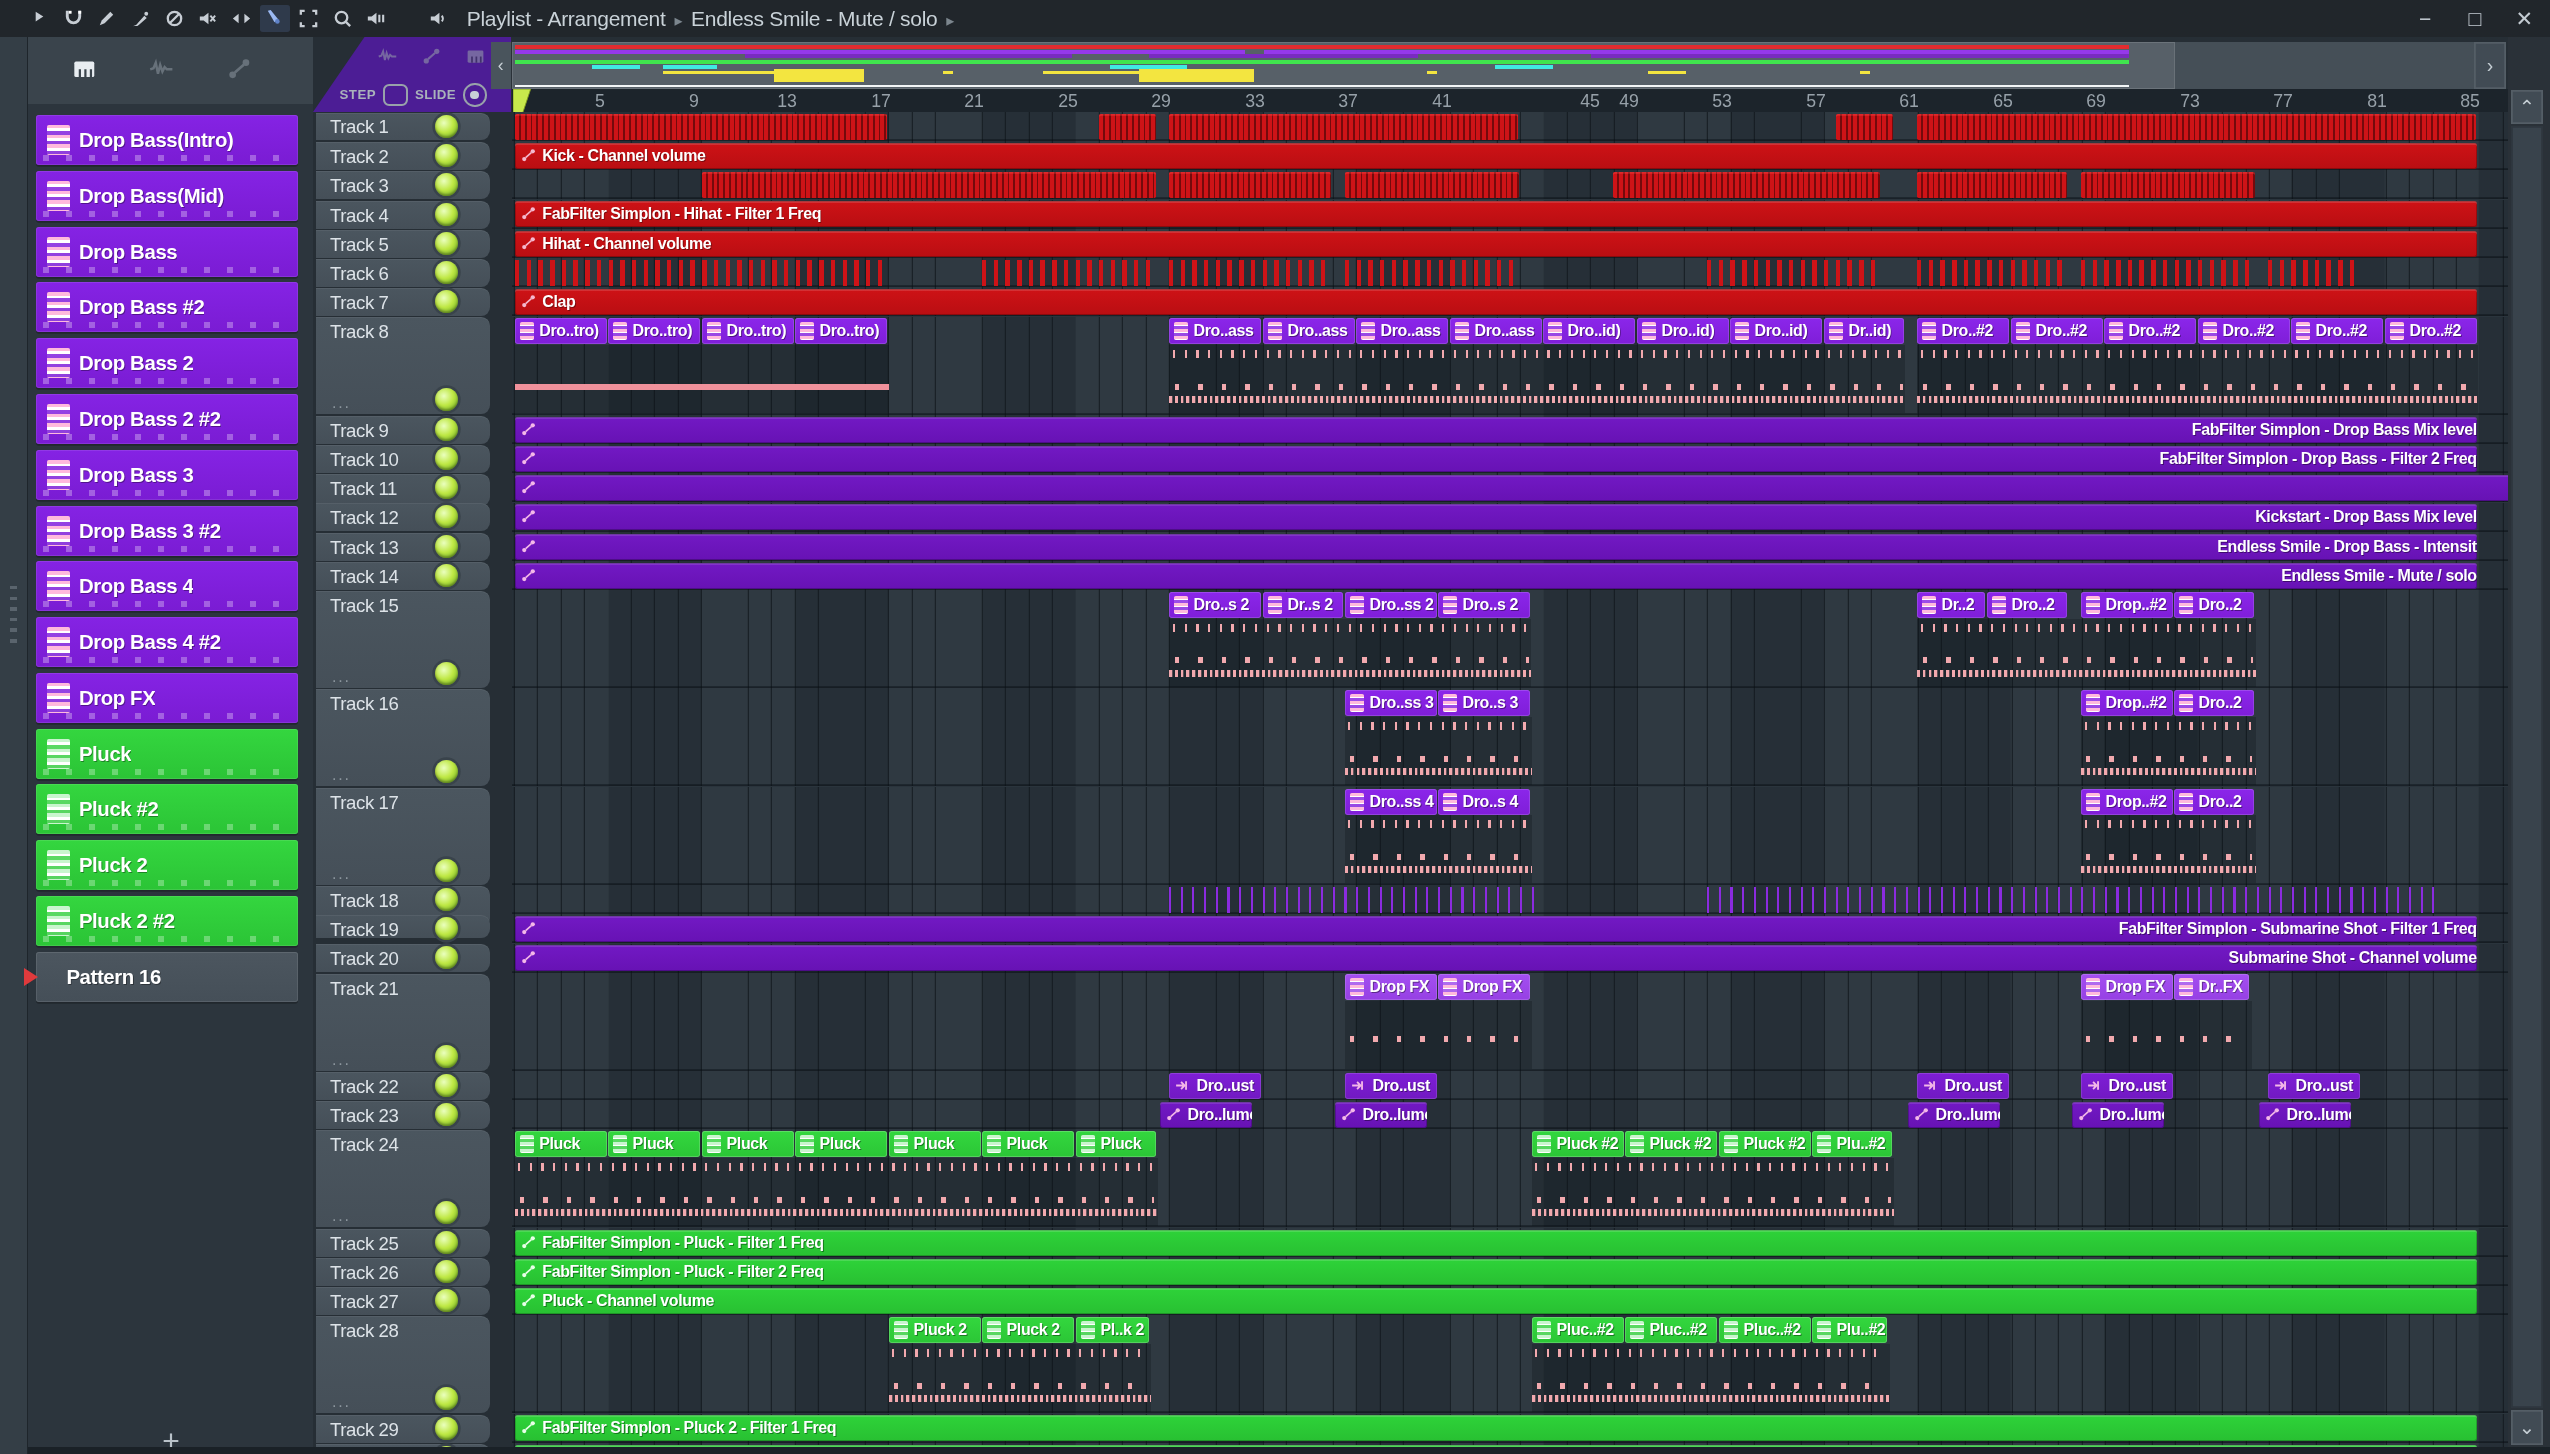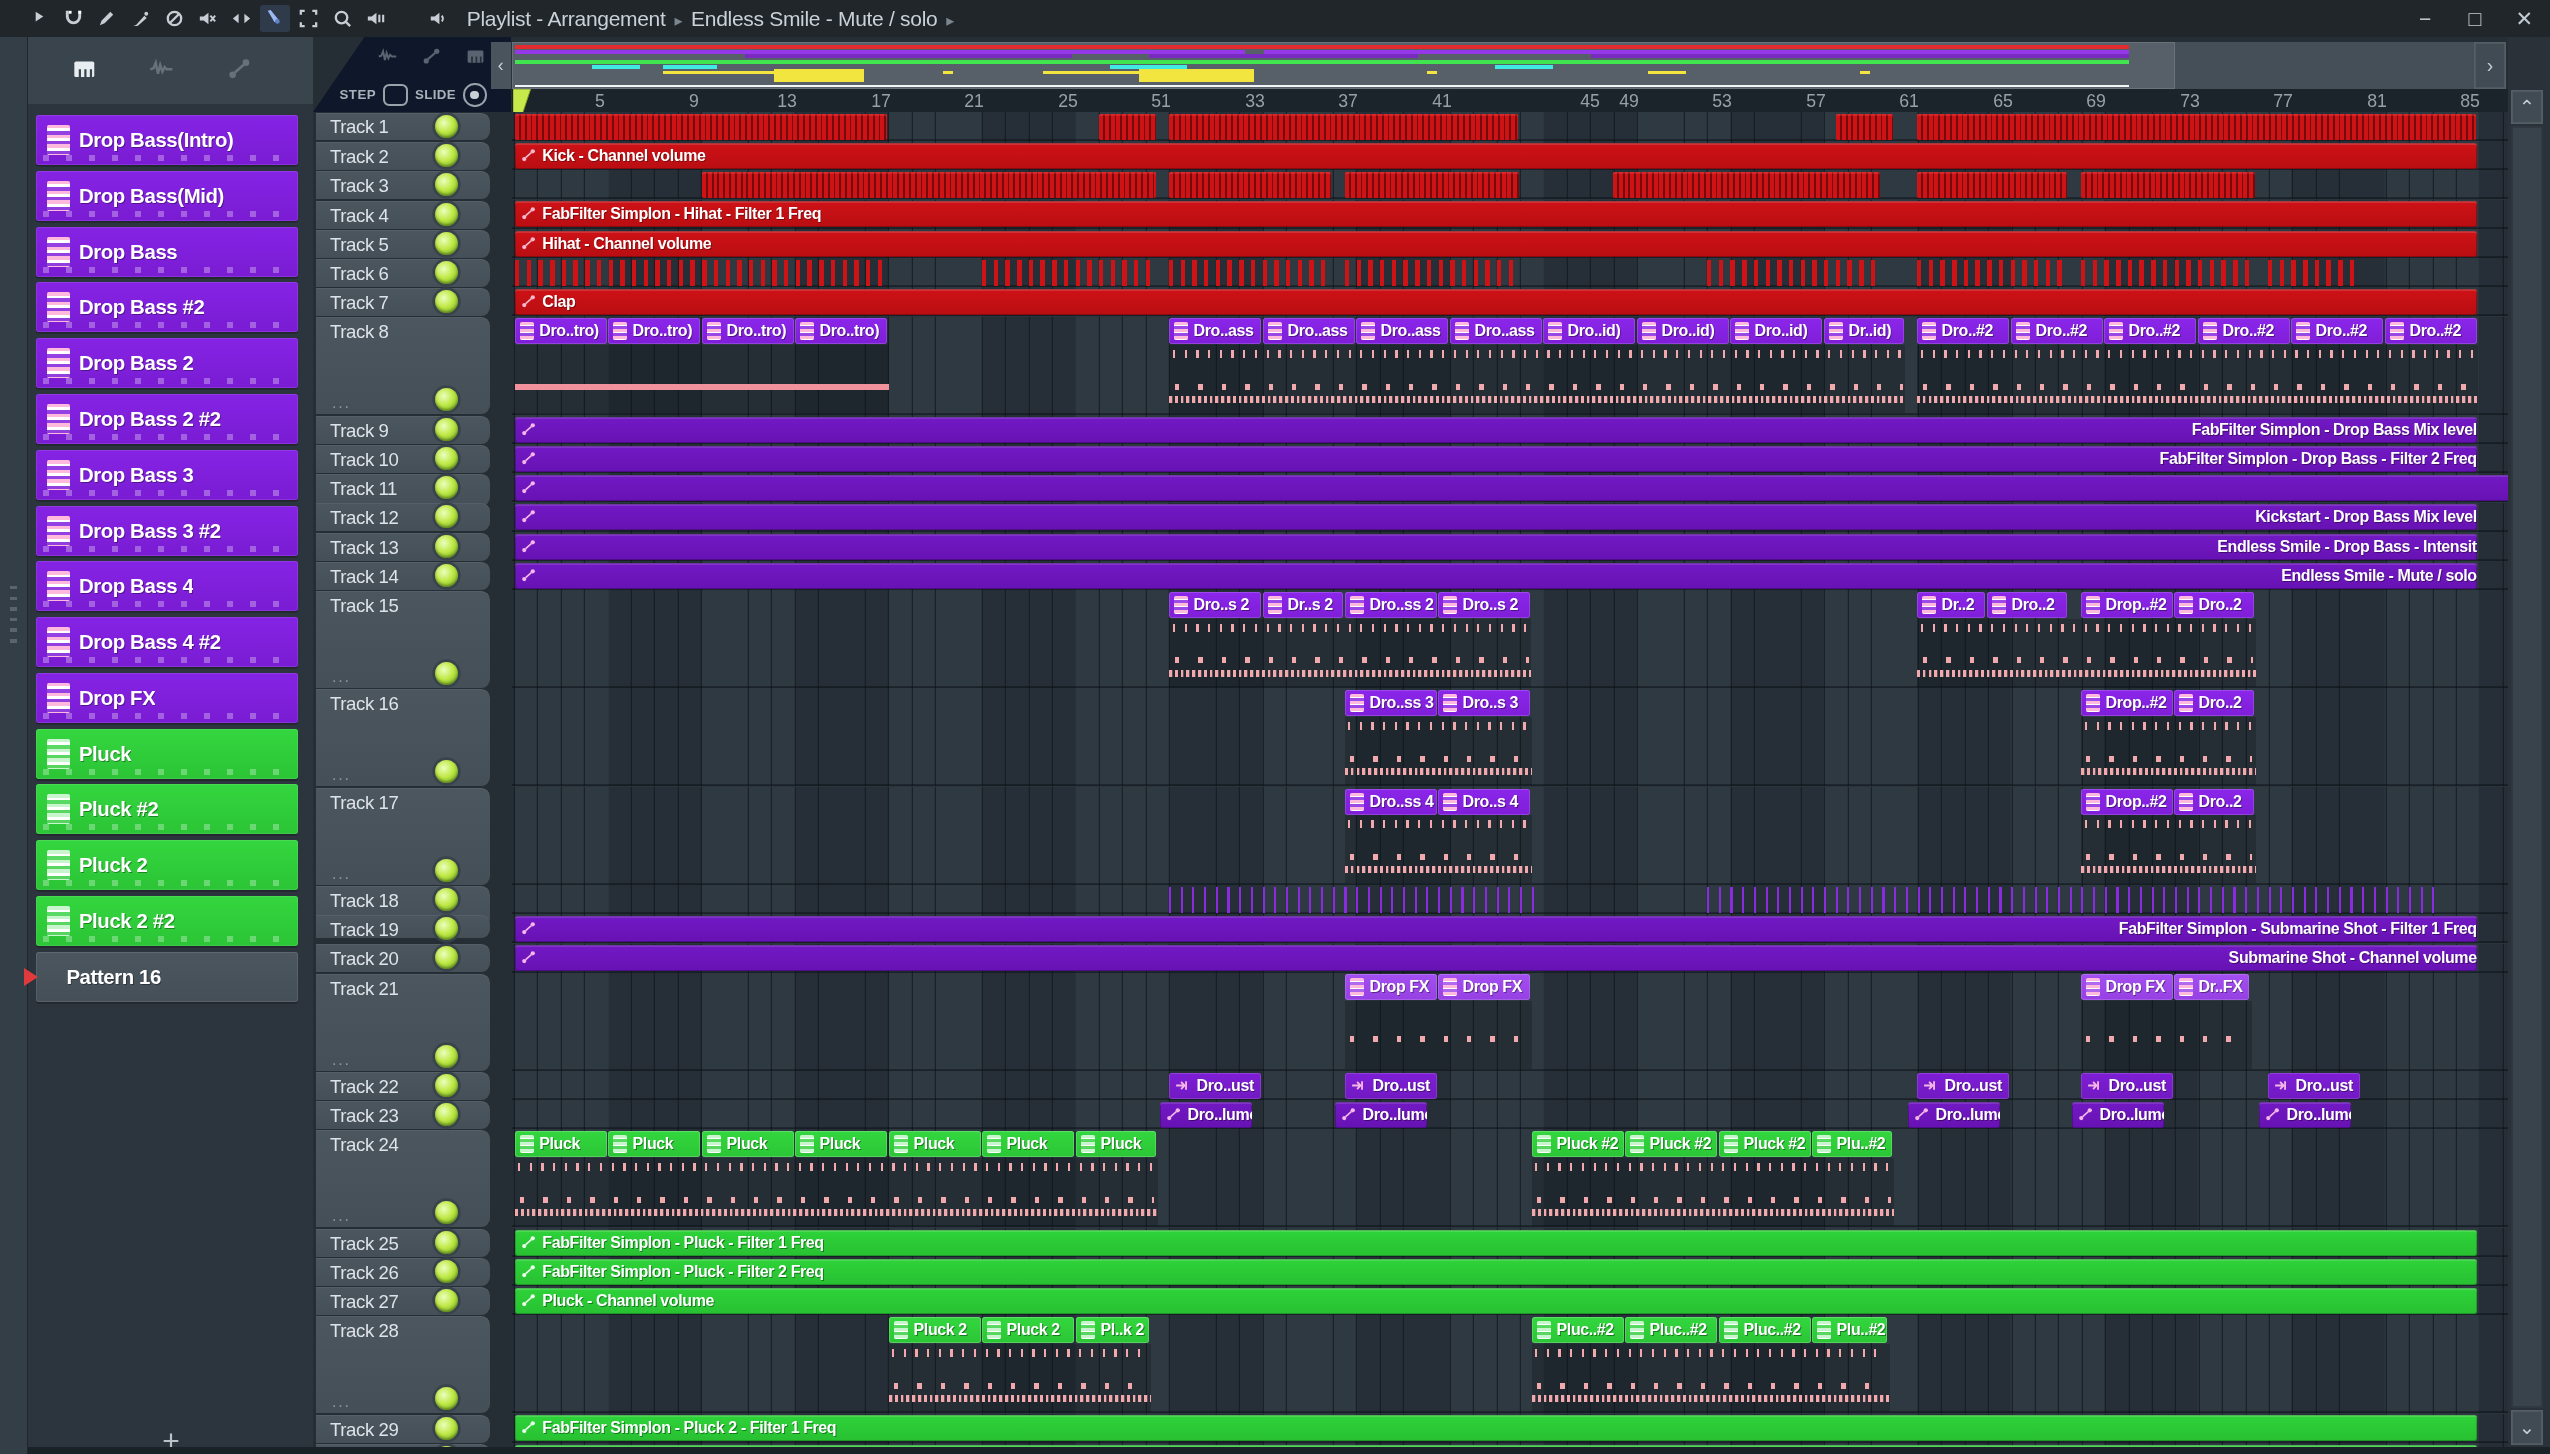--- a/index.html
+++ b/index.html
@@ -42,21 +42,21 @@
              text-shadow:0.9px 0.9px 0 rgba(0,0,0,.35);white-space:nowrap;overflow:hidden;}
   .pat-item::after{content:"";position:absolute;left:7px;right:7px;bottom:4.4px;height:5.3px;opacity:.55;
      background:repeating-linear-gradient(90deg,rgba(255,255,255,.55) 0 6.2px,transparent 6.2px 23px);}
   .pat-item.gray::after{display:none;}
   #pat-marker{position:absolute;width:0;height:0;border-left:14px solid #E03A3C;
               border-top:9.7px solid transparent;border-bottom:9.7px solid transparent;left:-12.4px;}
   #add-pattern{position:absolute;left:124px;top:1386px;width:39px;height:35px;color:#B9C2C9;
                font-size:30px;text-align:center;line-height:35px;}
 
   
-  #tracktab{position:absolute;left:313px;top:37px;width:198px;height:75px;background:#0f172a;
+  #tracktab{position:absolute;left:313px;top:37px;width:198px;height:75px;background:#4c1d95;
             clip-path:polygon(0 100%,26% 0,100% 0,100% 100%);}
   #tracktab .icons{position:absolute;left:64px;top:8.9px;display:flex;gap:23px;opacity:.55;}
   #stepslide{position:absolute;left:26.6px;bottom:5.3px;display:flex;align-items:center;gap:7px;}
   .ss-label{font-size:13.3px;font-weight:bold;color:#A9B2BA;letter-spacing:0.4px;}
   .ss-sq{width:21px;height:17.7px;border:2.7px solid #98A2AA;border-radius:6.2px;background:transparent;}
   .ss-rd{width:19.5px;height:19.5px;border:2.7px solid #98A2AA;border-radius:50%;position:relative;}
   .ss-rd .dot{position:absolute;left:5.3px;top:5.3px;width:8.9px;height:8.9px;border-radius:50%;background:#C7D0D6;}
 
   
   #track-headers{position:absolute;left:316px;top:112px;width:196px;height:1342px;overflow:hidden;}
@@ -360,21 +360,21 @@
   <div id="timeline">
     <svg id="playflag" width="23" height="24" viewBox="0 0 26 27">
       <polygon points="0,0 20,0 11,27 0,27" fill="#C8E94C" stroke="#7E9A1E" stroke-width="1"></polygon>
     </svg>
   <div class="bar-num" style="left: 88px;">5</div>
       <div class="bar-num" style="left: 182px;">9</div>
       <div class="bar-num" style="left: 275px;">13</div>
       <div class="bar-num" style="left: 369px;">17</div>
       <div class="bar-num" style="left: 462px;">21</div>
       <div class="bar-num" style="left: 556px;">25</div>
-      <div class="bar-num" style="left: 649px;">51</div>
+      <div class="bar-num" style="left: 649px;">29</div>
       <div class="bar-num" style="left: 743px;">33</div>
       <div class="bar-num" style="left: 836px;">37</div>
       <div class="bar-num" style="left: 930px;">41</div>
       <div class="bar-num" style="left: 1078px;">45</div>
       <div class="bar-num" style="left: 1117px;">49</div>
       <div class="bar-num" style="left: 1210px;">53</div>
       <div class="bar-num" style="left: 1304px;">57</div>
       <div class="bar-num" style="left: 1397px;">61</div>
       <div class="bar-num" style="left: 1491px;">65</div>
       <div class="bar-num" style="left: 1584px;">69</div>

